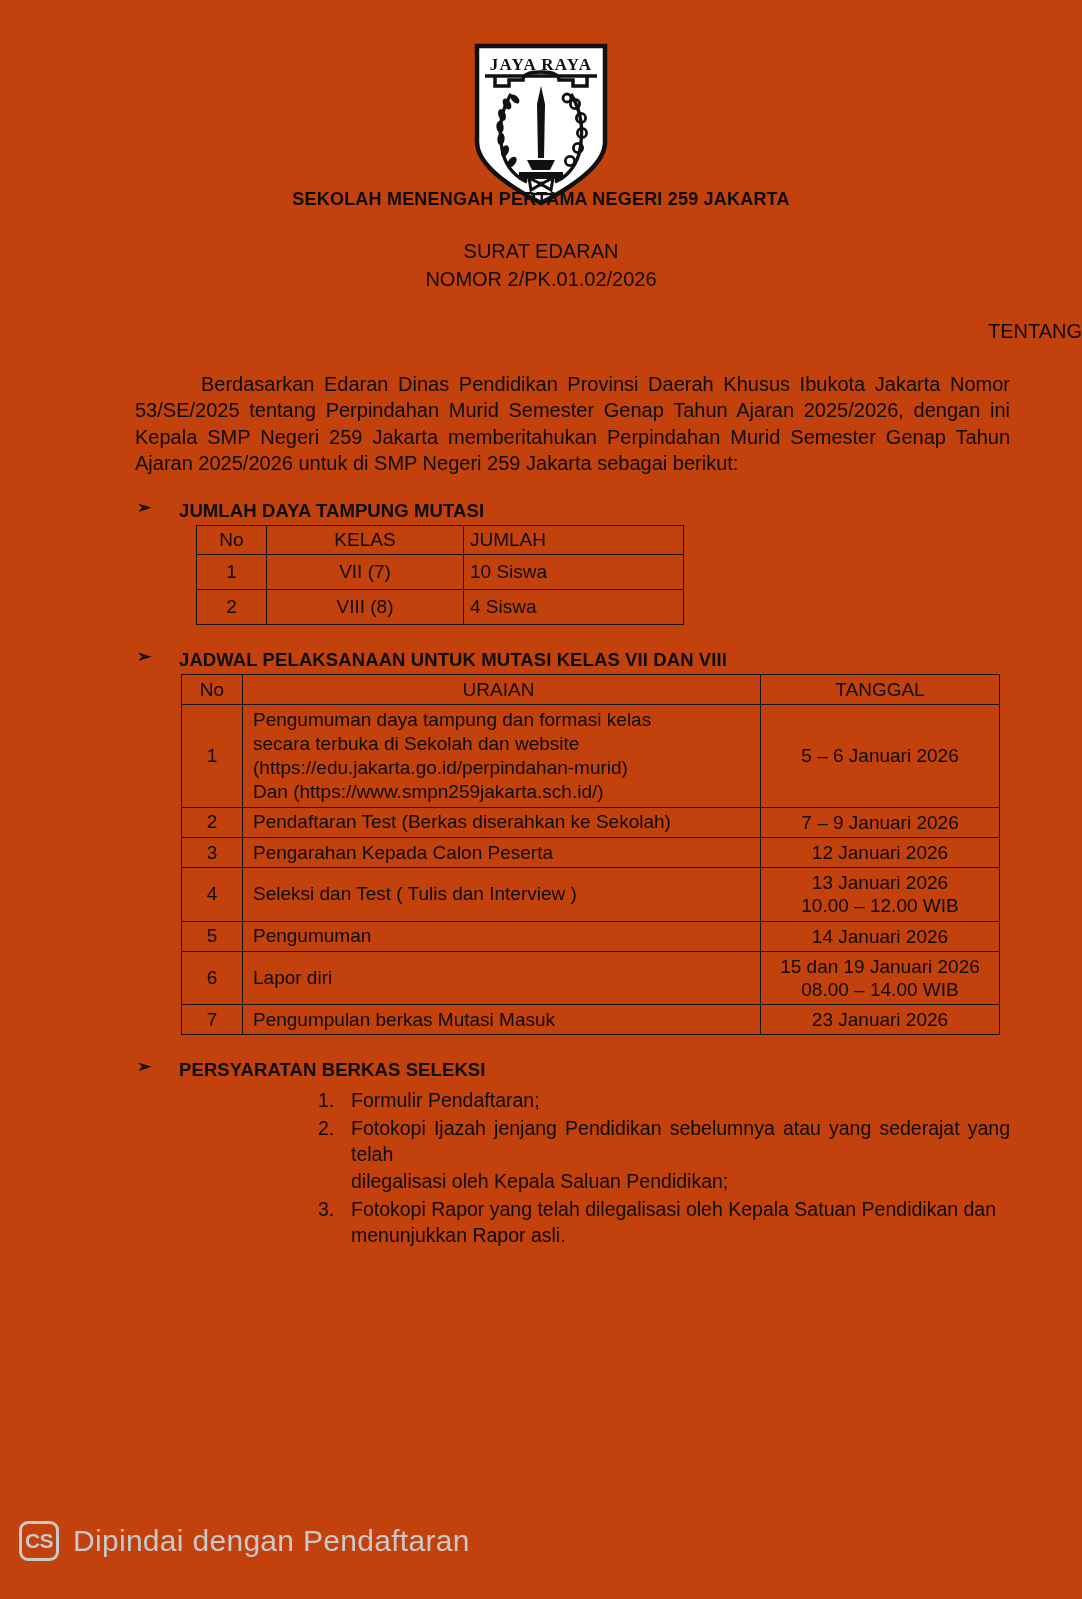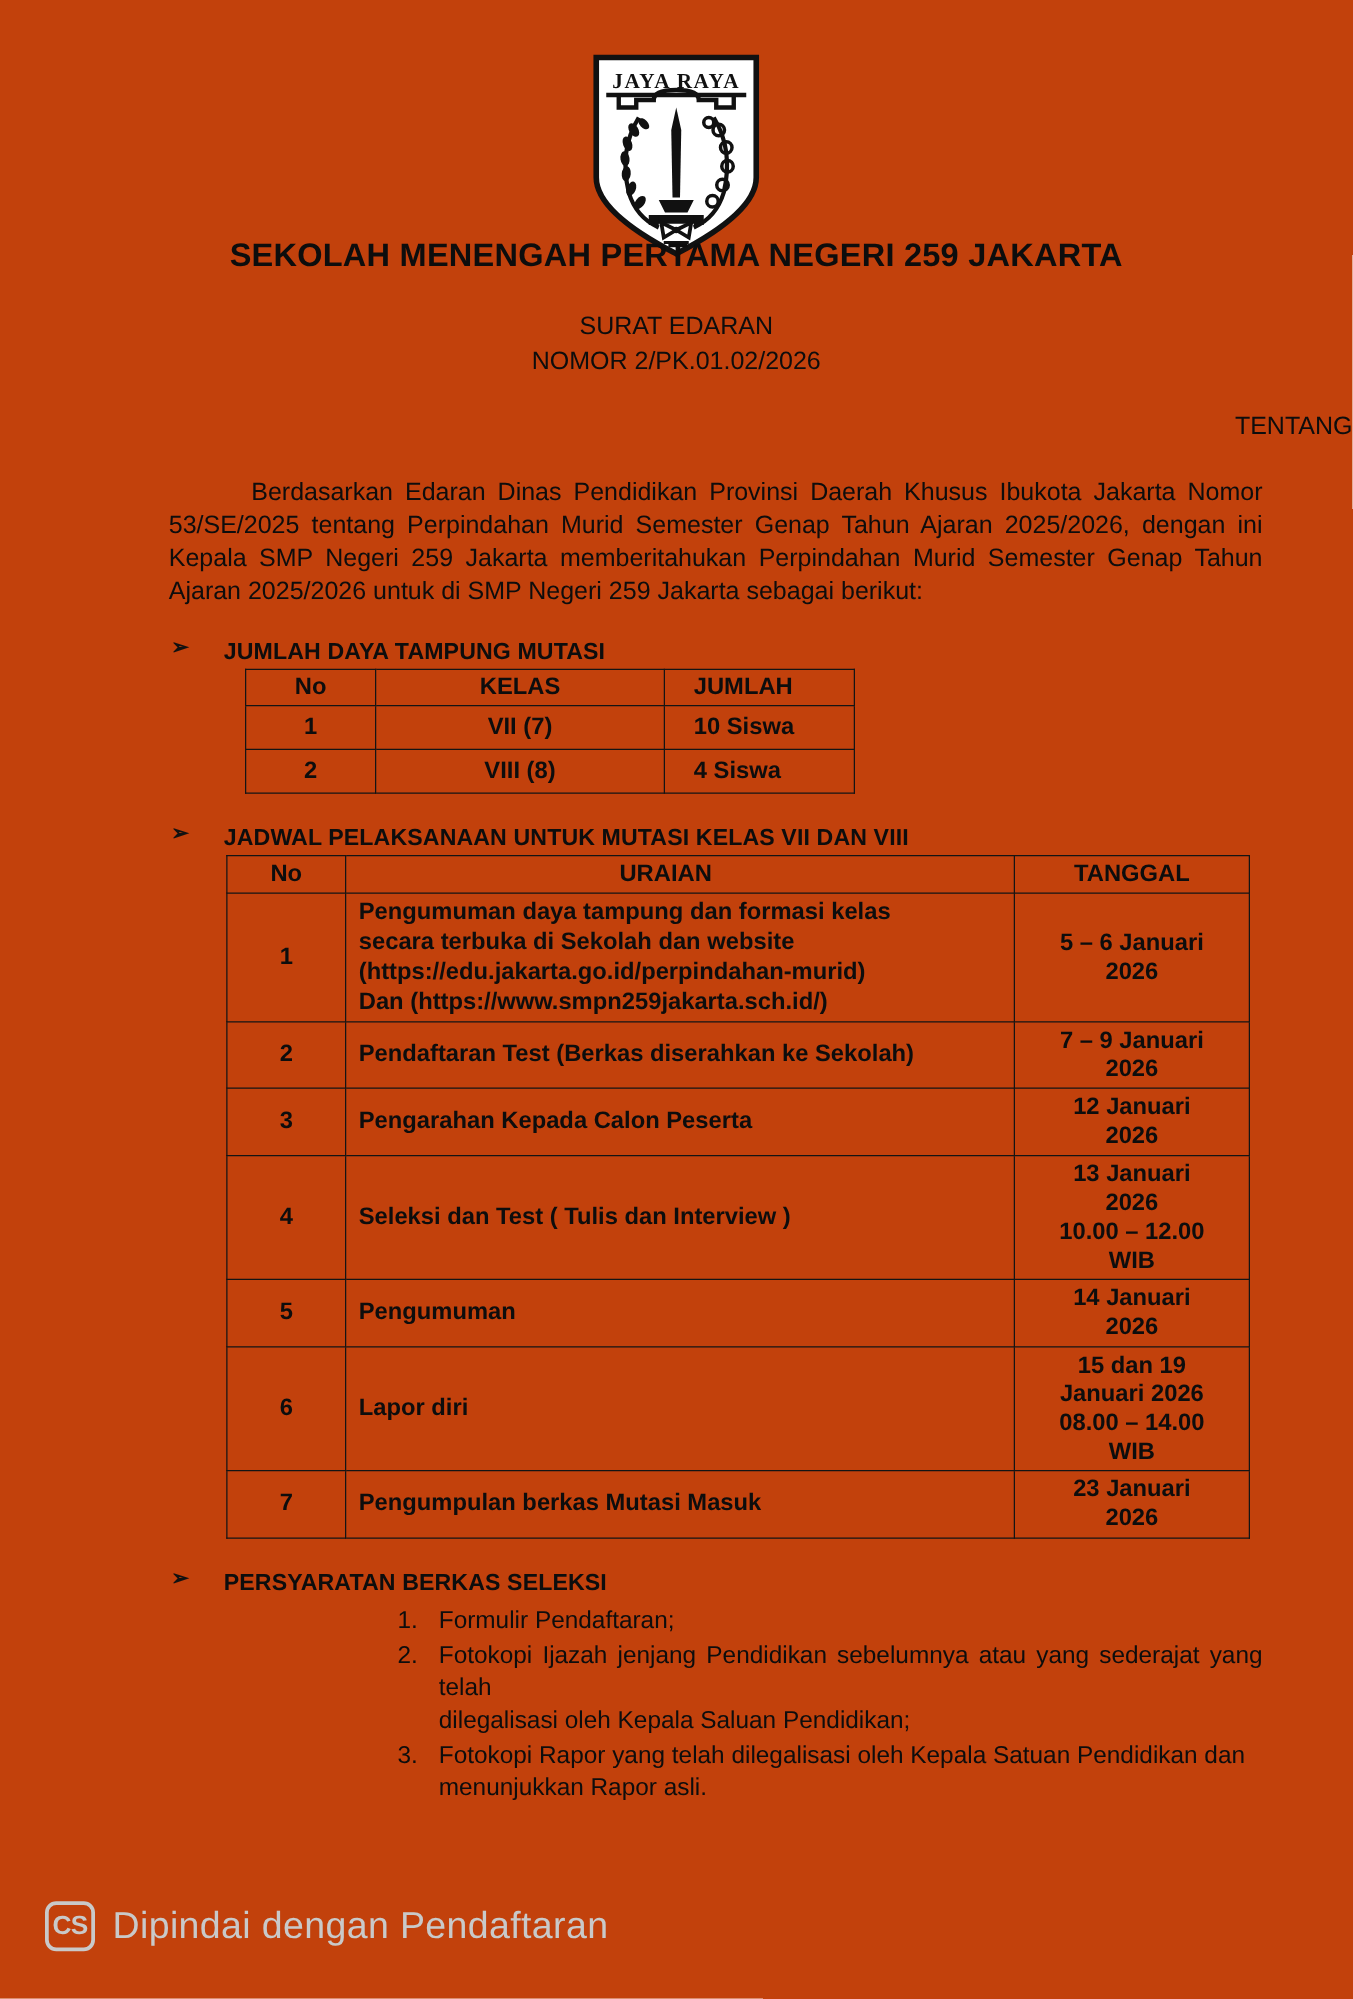--- a/index.html
+++ b/index.html
@@ -33,21 +33,21 @@
   .crest {
     display: inline-block;
     width: 140px;
     height: 165px;
   }
 
   
   .school-title {
     text-align: center;
     font-weight: bold;
-    font-size: 26px;
+    font-size: 18px;
     letter-spacing: 0.2px;
     margin-top: 14px;
   }
   .se-block {
     text-align: center;
     font-size: 20px;
     line-height: 1.38;
     margin-top: 28px;
   }
   .tentang {
@@ -96,22 +96,22 @@
     color: #111;
   }
 
   
   table {
     border-collapse: collapse;
     font-size: 19px;
   }
   table td, table th {
     border: 1.6px solid #141414;
-    padding: 3px 23px;
-    font-weight: bold;
+    padding: 3px 6px;
+    font-weight: normal;
     vertical-align: middle;
   }
 
   
   .tbl-capacity {
     margin-left: 59px;
     margin-top: 3px;
     width: 488px;
     table-layout: fixed;
   }
@@ -151,21 +151,21 @@
   .req-list li .num {
     position: absolute;
     left: 0;
     top: 0;
   }
   .req-list li .tail { text-align: left; display: block; }
 
   
   .watermark {
     position: absolute;
-    left: 36px;
+    left: 19px;
     bottom: 38px;
     display: flex;
     align-items: center;
     gap: 14px;
     opacity: 1;
   }
   .cs-badge {
     width: 40px;
     height: 40px;
     border: 3px solid #c9c9c9;

